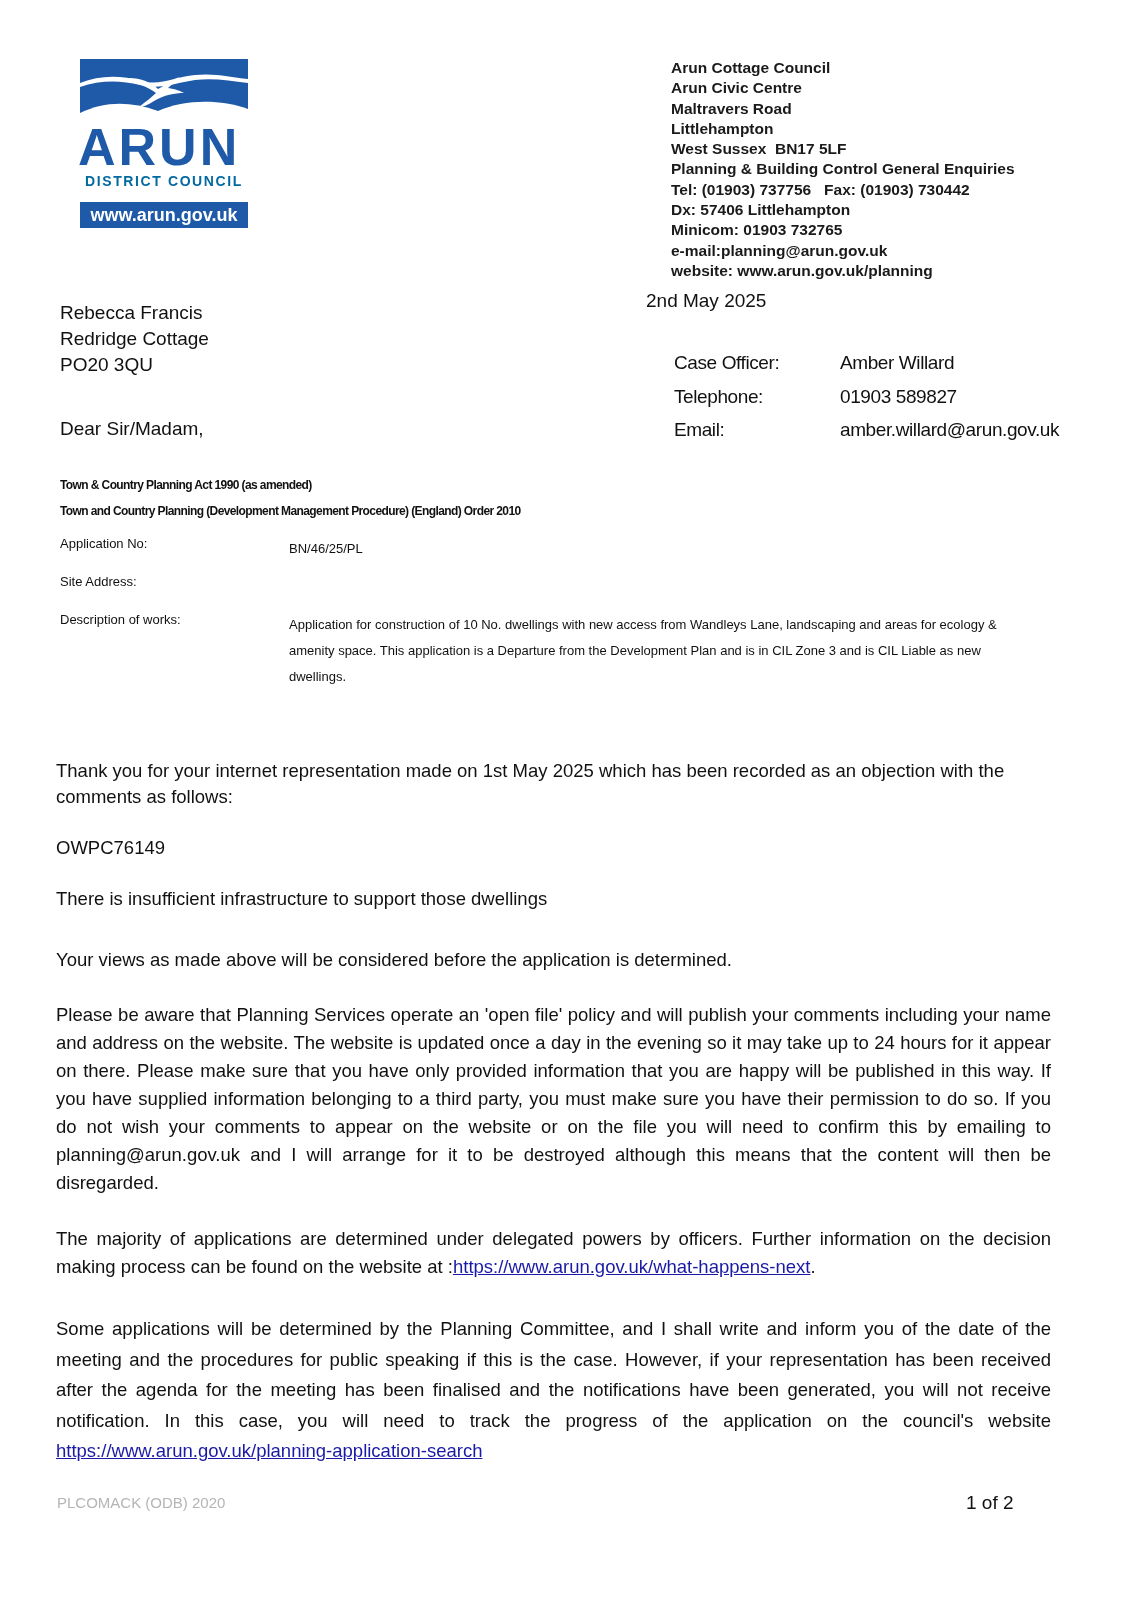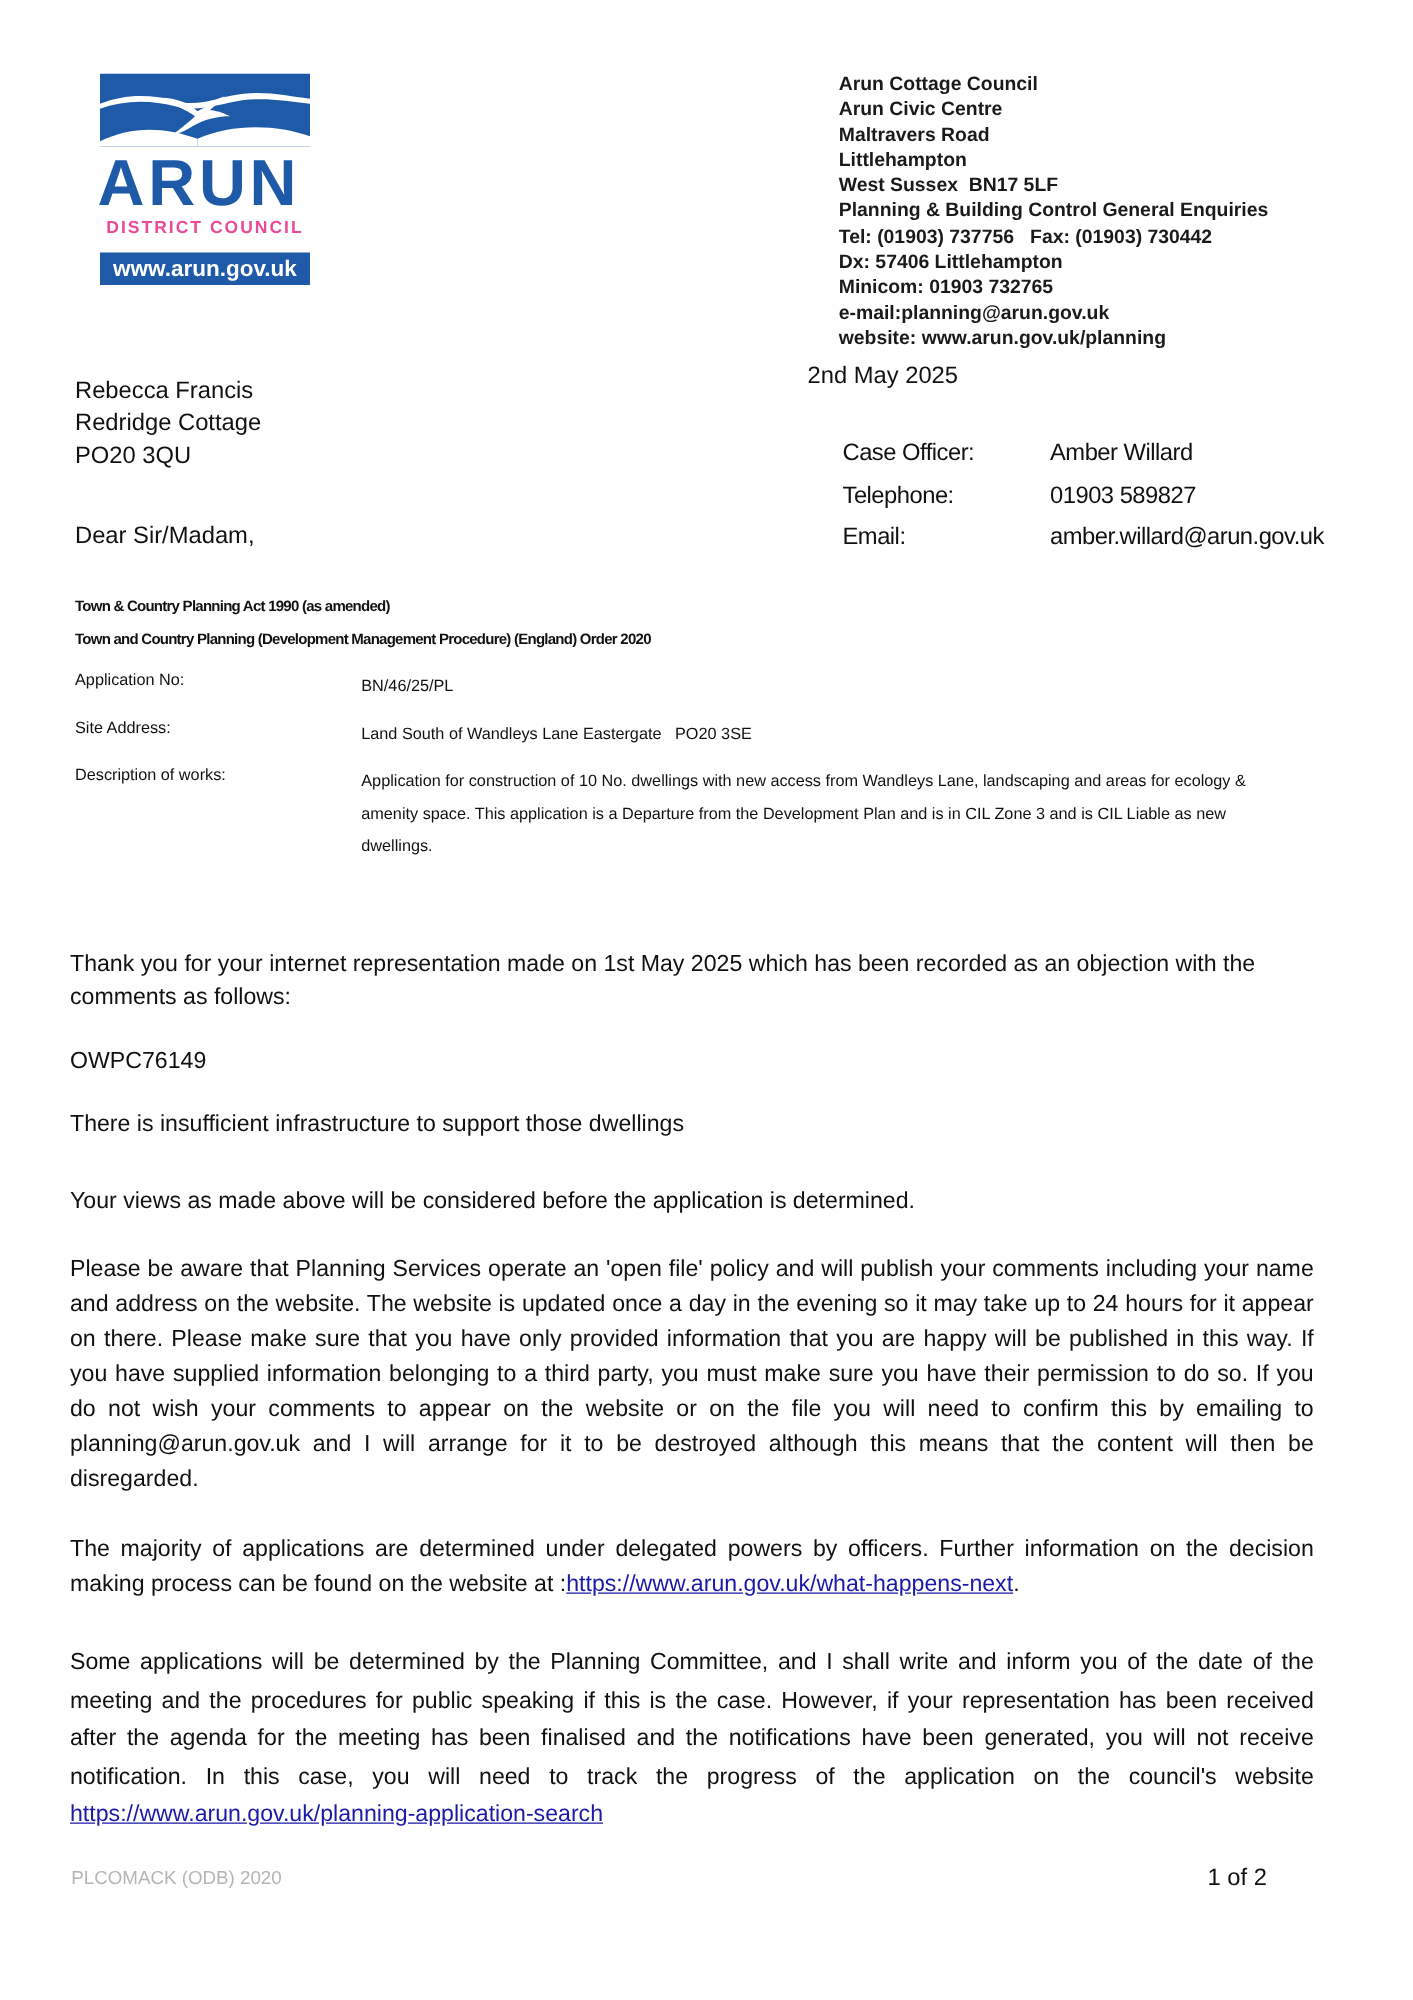--- a/index.html
+++ b/index.html
@@ -8,21 +8,21 @@
       font-family: "Liberation Sans", sans-serif; color: #111111;
     }
     .abs { position: absolute; }
 
     
     #logo { left: 80px; top: 59px; width: 168px; height: 170px; }
     #logo .banner { position: absolute; left: 0; top: 0; width: 168px; height: 58px; background: #1e5aa8; overflow: hidden; }
     #logo .wordmark { position: absolute; left: -2px; top: 60px; width: 172px; 
       font-size: 52px; font-weight: bold; color: #1e5aa8; letter-spacing: 3px; line-height: 56px; }
     #logo .subtitle { position: absolute; left: 0; top: 114px; width: 168px; text-align: center;
-      font-size: 14px; font-weight: bold; color: #ec4899; letter-spacing: 1.6px; }
+      font-size: 14px; font-weight: bold; color: #0369a1; letter-spacing: 1.6px; }
     #logo .url { position: absolute; left: 0; top: 143px; width: 168px; height: 26px; background: #1e5aa8;
       color: #ffffff; font-weight: bold; font-size: 18px; text-align: center; line-height: 26px; }
 
     
     #council-address { left: 671px; top: 58px; font-size: 15.5px; font-weight: bold; line-height: 20.3px; color: #1a1a1a; }
     #council-address div { white-space: pre; }
 
     #letter-date { left: 646px; top: 290px; font-size: 19px; }
 
     #recipient { left: 60px; top: 300px; font-size: 19px; line-height: 26px; }
@@ -100,31 +100,30 @@
   <div class="row">
     <span class="label">Email:</span>
     <span class="value">amber.willard@arun.gov.uk</span>
   </div>
 </div>
 
 <div id="salutation" class="abs">Dear Sir/Madam,</div>
 
 <div id="acts" class="abs">
   <div>Town &amp; Country Planning Act 1990 (as amended)</div>
-  <div>Town and Country Planning (Development Management Procedure) (England) Order 2020</div>
+  <div>Town and Country Planning (Development Management Procedure) (England) Order 2010</div>
 </div>
 
 <div id="app-details" class="abs">
   <div class="row" style="height:38px;">
     <span class="label">Application No:</span>
     <div class="value">BN/46/25/PL</div>
   </div>
   <div class="row" style="height:38px;">
     <span class="label">Site Address:</span>
-    <div class="value" style="white-space:pre;">Land South of Wandleys Lane Eastergate   PO20 3SE</div>
   </div>
   <div class="row">
     <span class="label">Description of works:</span>
     <div class="value">Application for construction of 10 No. dwellings with new access from Wandleys Lane, landscaping and areas for ecology &amp; amenity space. This application is a Departure from the Development Plan and is in CIL Zone 3 and is CIL Liable as new dwellings.</div>
   </div>
 </div>
 
 <div class="abs para" style="top:758px;">Thank you for your internet representation made on 1st May 2025 which has been recorded as an objection with the comments as follows:</div>
 <div class="abs para" style="top:835px;">OWPC76149</div>
 <div class="abs para" style="top:886px;">There is insufficient infrastructure to support those dwellings</div>

